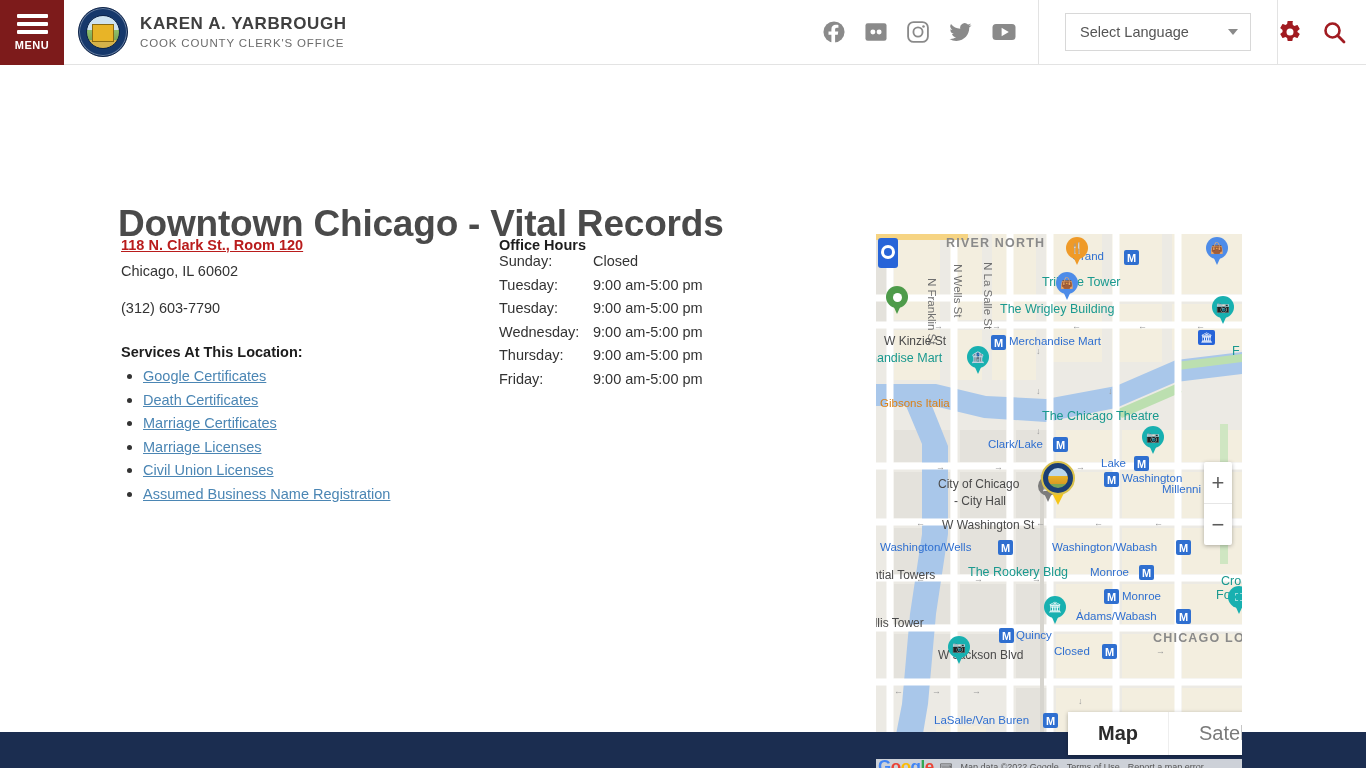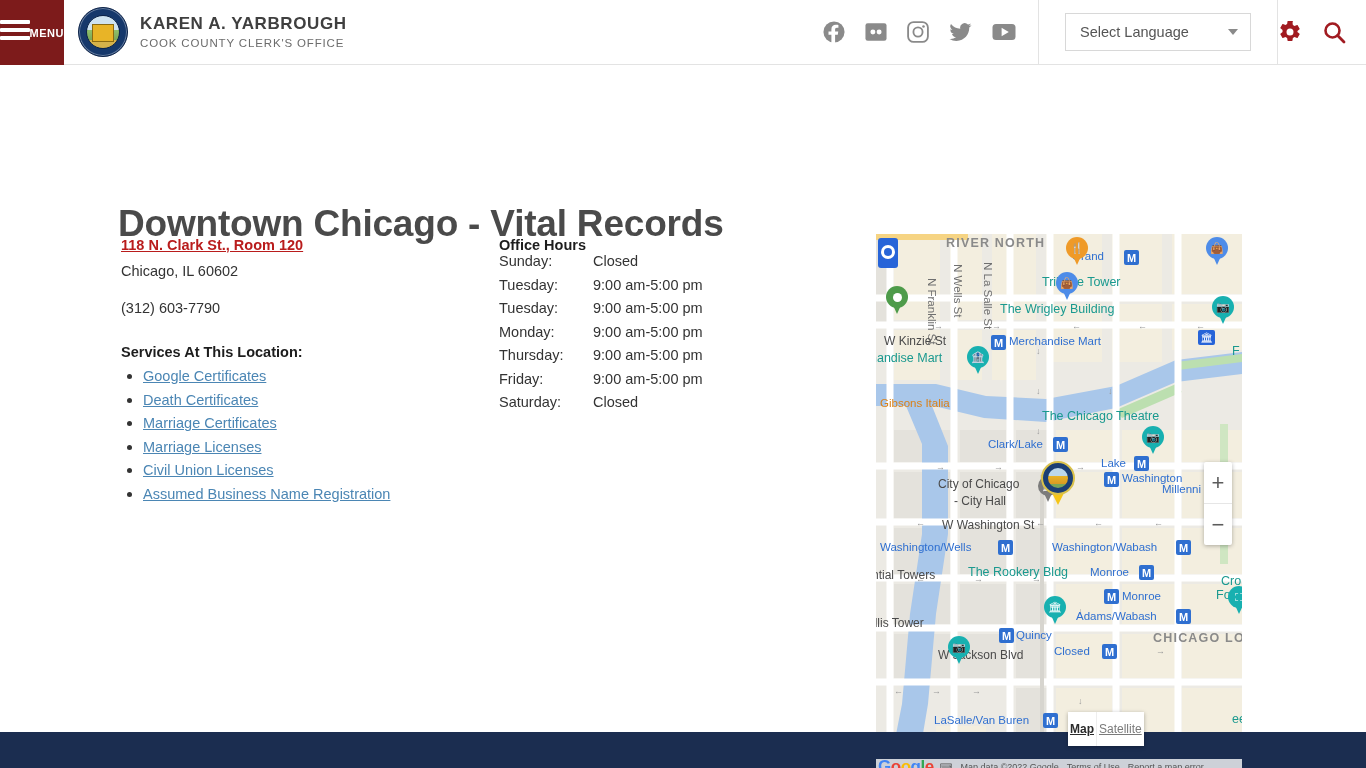--- a/index.html
+++ b/index.html
@@ -16,21 +16,21 @@
     position: relative;
     height: 65px;
     background: #ffffff;
     border-bottom: 1px solid #e3e3e3;
     display: flex;
     align-items: center;
   }
   .menu-block {
     width: 64px; height: 65px;
     background: #7d1b1b;
-    display: flex; flex-direction: row;
+    display: flex; flex-direction: column;
     align-items: center; justify-content: center;
     cursor: pointer;
     flex: 0 0 64px;
   }
   .burger { width: 31px; }
   .burger span {
     display: block;
     height: 4px;
     background: #ffffff;
     margin: 0 0 4px 0;
@@ -233,24 +233,23 @@
   .map-zoom .sep { height:1px; background:#e6e6e6; padding:0; }
 
   .map-type {
     position: absolute; left: 192px; top: 478px;
     display: flex;
     background: #fff;
     box-shadow: 0 1px 4px rgba(0,0,0,.3);
     z-index: 20;
   }
   .map-type div {
-    padding: 10px 2px;
-    font-size: 12px;
+    padding: 10px 30px;
+    font-size: 20px;
     cursor: pointer;
-    text-decoration: underline;
   }
   .map-type .active { color: #2b2b2b; font-weight: bold; }
   .map-type .inactive { color: #7a7a7a; border-left:1px solid #eee; }
 
   .map-footer {
     position: absolute; left: 0; right: 0; bottom: 0;
     height: 16px;
     display: flex; align-items: center;
     z-index: 20;
     background: rgba(255,255,255,.78);
@@ -415,34 +414,30 @@
           </tr>
       <tr>
             <td class="day">Tuesday:</td>
             <td>9:00 am-5:00 pm</td>
           </tr>
       <tr>
             <td class="day">Tuesday:</td>
             <td>9:00 am-5:00 pm</td>
           </tr>
       <tr>
-            <td class="day">Monday:</td>
+            <td class="day">Wednesday:</td>
             <td>9:00 am-5:00 pm</td>
           </tr>
       <tr>
             <td class="day">Thursday:</td>
             <td>9:00 am-5:00 pm</td>
           </tr>
       <tr>
             <td class="day">Friday:</td>
             <td>9:00 am-5:00 pm</td>
-          </tr>
-      <tr>
-            <td class="day">Saturday:</td>
-            <td>Closed</td>
           </tr>
     </tbody>
       </table>
   </div>
 
   <div class="map">
 
     <svg width="366" height="541">
       <rect x="0" y="0" width="366" height="541" fill="#eceae4"></rect>
 

